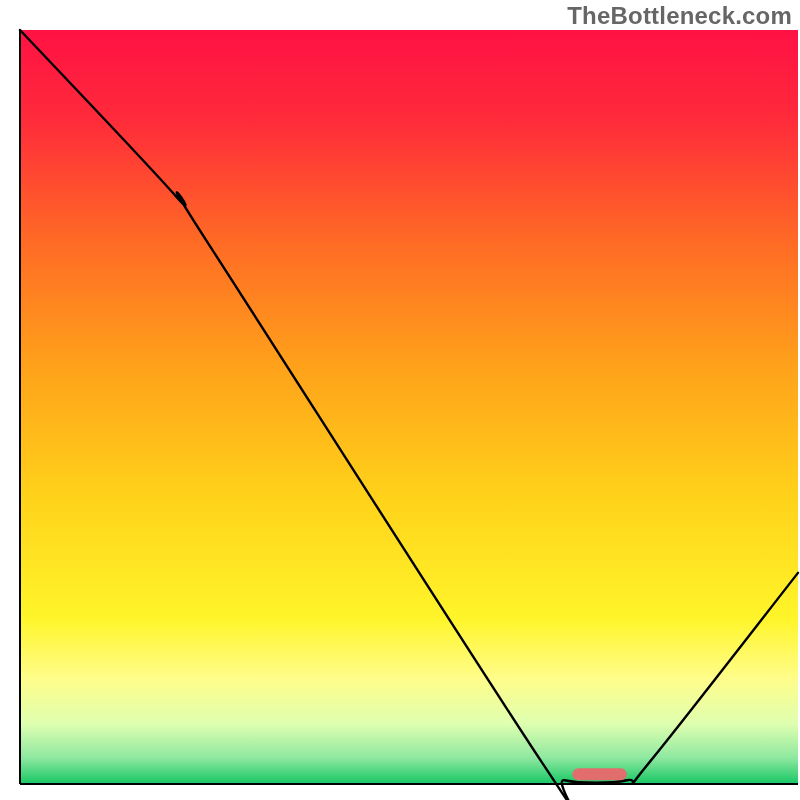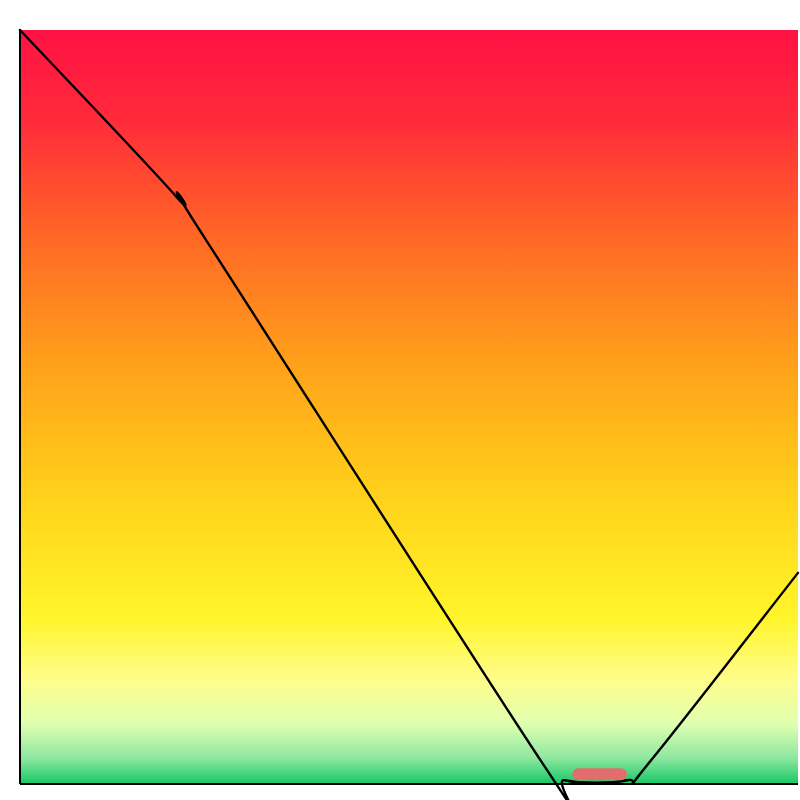--- a/index.html
+++ b/index.html
@@ -29,20 +29,21 @@
     left: 0;
     top: 0;
     width: 800px;
     height: 800px;
   }
 </style>
 </head>
 <body>
 <div class="container">
 
+  <div class="watermark">TheBottleneck.com</div>
 
   <svg class="plot" viewBox="0 0 800 800">
     <defs>
       <linearGradient id="bg-grad" x1="0" y1="0" x2="0" y2="1">
           <stop offset="0%" stop-color="#ff1144"></stop>
           <stop offset="12%" stop-color="#ff2b3a"></stop>
           <stop offset="28.000000000000004%" stop-color="#ff6a25"></stop>
           <stop offset="45%" stop-color="#ffa31a"></stop>
           <stop offset="62%" stop-color="#ffd21a"></stop>
           <stop offset="78%" stop-color="#fff52a"></stop>

